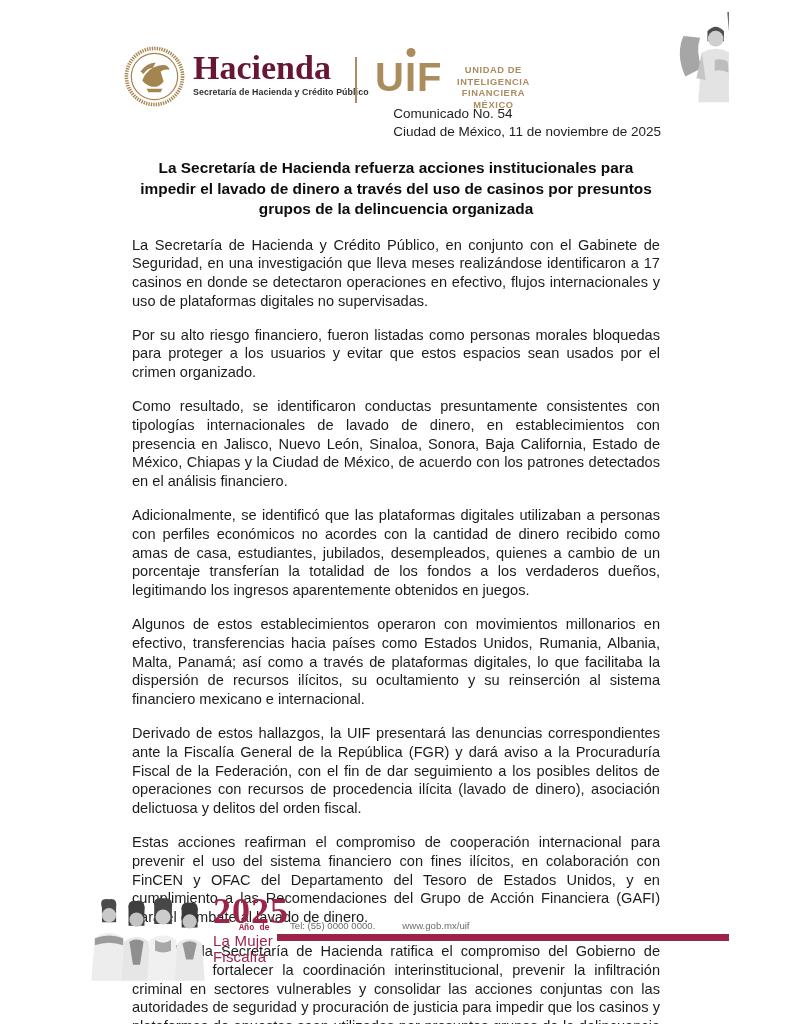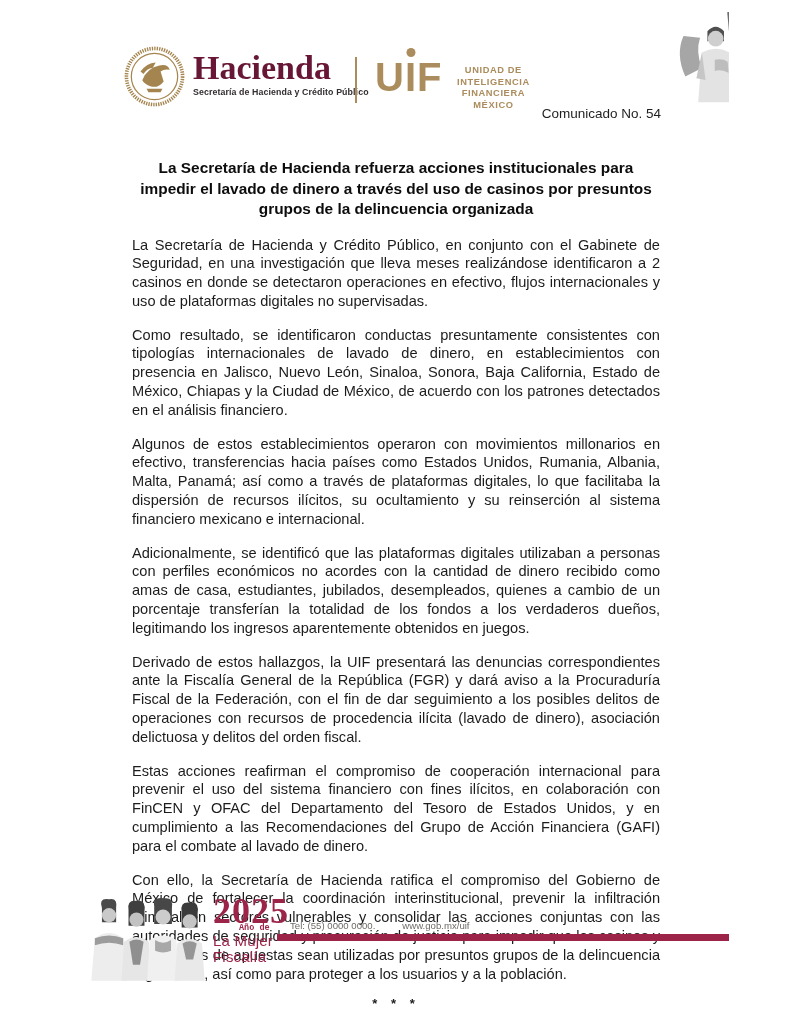--- a/index.html
+++ b/index.html
@@ -214,30 +214,32 @@
         <path d="M36 21 Q45 11 54 21 L54 32 Q45 25 36 32 Z" fill="#4f4f4f"></path>
         <circle cx="45" cy="29" r="8.5" fill="#cfcfcf"></circle>
         <path d="M30 44 Q45 36 60 44 L64 98 L26 98 Z" fill="#e3e3e3"></path>
         <path d="M30 44 L24 72 L34 74 Z" fill="#c6c6c6"></path>
         <path d="M44 52 Q52 50 58 54 L59 66 Q50 62 44 64 Z" fill="#bdbdbd"></path>
       </svg>
     </div>
 
     <div class="comunicado-block">
       <div>Comunicado No. 54</div>
+      <div>Ciudad de México, 11 de noviembre de 2025</div>
     </div>
   </div>
 
   <div class="main">
     <h1 class="doc-title">La Secretaría de Hacienda refuerza acciones institucionales para impedir el lavado de dinero a través del uso de casinos por presuntos grupos de la delincuencia organizada</h1>
 
-    <p class="doc-paragraph">La Secretaría de Hacienda y Crédito Público, en conjunto con el Gabinete de Seguridad, en una investigación que lleva meses realizándose identificaron a 2 casinos en donde se detectaron operaciones en efectivo, flujos internacionales y uso de plataformas digitales no supervisadas.</p>
+    <p class="doc-paragraph">La Secretaría de Hacienda y Crédito Público, en conjunto con el Gabinete de Seguridad, en una investigación que lleva meses realizándose identificaron a 17 casinos en donde se detectaron operaciones en efectivo, flujos internacionales y uso de plataformas digitales no supervisadas.</p>
+    <p class="doc-paragraph">Por su alto riesgo financiero, fueron listadas como personas morales bloquedas para proteger a los usuarios y evitar que estos espacios sean usados por el crimen organizado.</p>
     <p class="doc-paragraph">Como resultado, se identificaron conductas presuntamente consistentes con tipologías internacionales de lavado de dinero, en establecimientos con presencia en Jalisco, Nuevo León, Sinaloa, Sonora, Baja California, Estado de México, Chiapas y la Ciudad de México, de acuerdo con los patrones detectados en el análisis financiero.</p>
+    <p class="doc-paragraph">Adicionalmente, se identificó que las plataformas digitales utilizaban a personas con perfiles económicos no acordes con la cantidad de dinero recibido como amas de casa, estudiantes, jubilados, desempleados, quienes a cambio de un porcentaje transferían la totalidad de los fondos a los verdaderos dueños, legitimando los ingresos aparentemente obtenidos en juegos.</p>
     <p class="doc-paragraph">Algunos de estos establecimientos operaron con movimientos millonarios en efectivo, transferencias hacia países como Estados Unidos, Rumania, Albania, Malta, Panamá; así como a través de plataformas digitales, lo que facilitaba la dispersión de recursos ilícitos, su ocultamiento y su reinserción al sistema financiero mexicano e internacional.</p>
-    <p class="doc-paragraph">Adicionalmente, se identificó que las plataformas digitales utilizaban a personas con perfiles económicos no acordes con la cantidad de dinero recibido como amas de casa, estudiantes, jubilados, desempleados, quienes a cambio de un porcentaje transferían la totalidad de los fondos a los verdaderos dueños, legitimando los ingresos aparentemente obtenidos en juegos.</p>
     <p class="doc-paragraph">Derivado de estos hallazgos, la UIF presentará las denuncias correspondientes ante la Fiscalía General de la República (FGR) y dará aviso a la Procuraduría Fiscal de la Federación, con el fin de dar seguimiento a los posibles delitos de operaciones con recursos de procedencia ilícita (lavado de dinero), asociación delictuosa y delitos del orden fiscal.</p>
     <p class="doc-paragraph">Estas acciones reafirman el compromiso de cooperación internacional para prevenir el uso del sistema financiero con fines ilícitos, en colaboración con FinCEN y OFAC del Departamento del Tesoro de Estados Unidos, y en cumplimiento a las Recomendaciones del Grupo de Acción Financiera (GAFI) para el combate al lavado de dinero.</p>
     <p class="doc-paragraph">Con ello, la Secretaría de Hacienda ratifica el compromiso del Gobierno de México de fortalecer la coordinación interinstitucional, prevenir la infiltración criminal en sectores vulnerables y consolidar las acciones conjuntas con las autoridades de seguridad y procuración de justicia para impedir que los casinos y plataformas de apuestas sean utilizadas por presuntos grupos de la delincuencia organizada, así como para proteger a los usuarios y a la población.</p>
 
     <div class="stars-separator">* * *</div>
   </div>
 
   <div class="footer">
 
     <div class="women-art">

